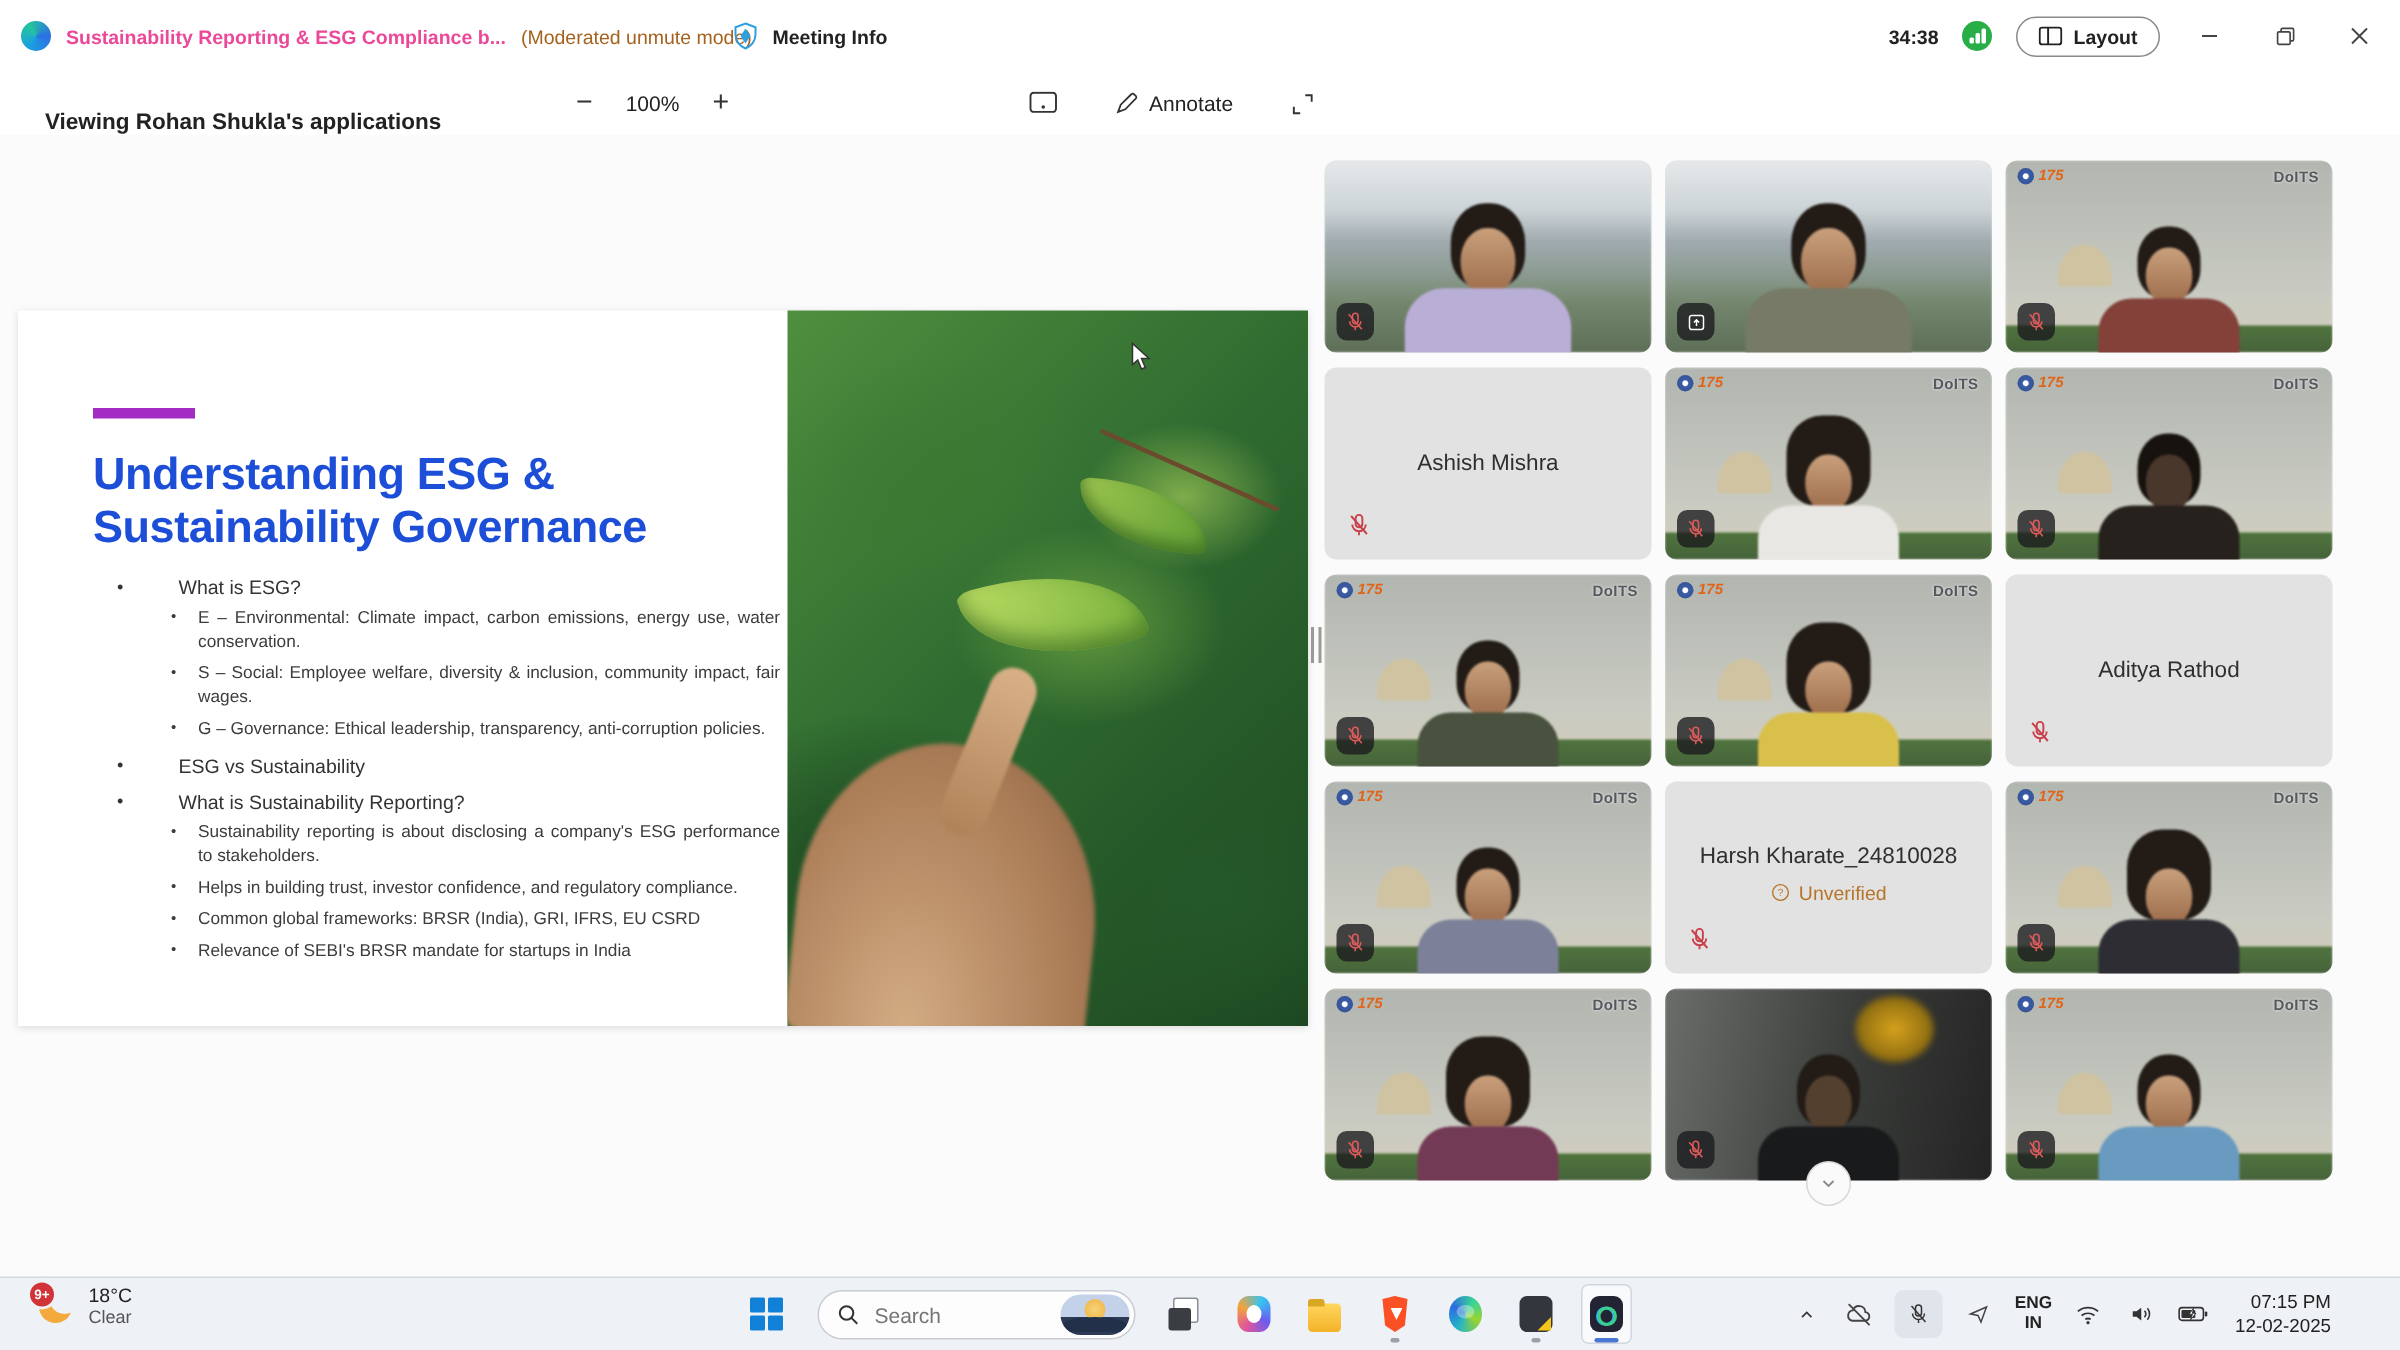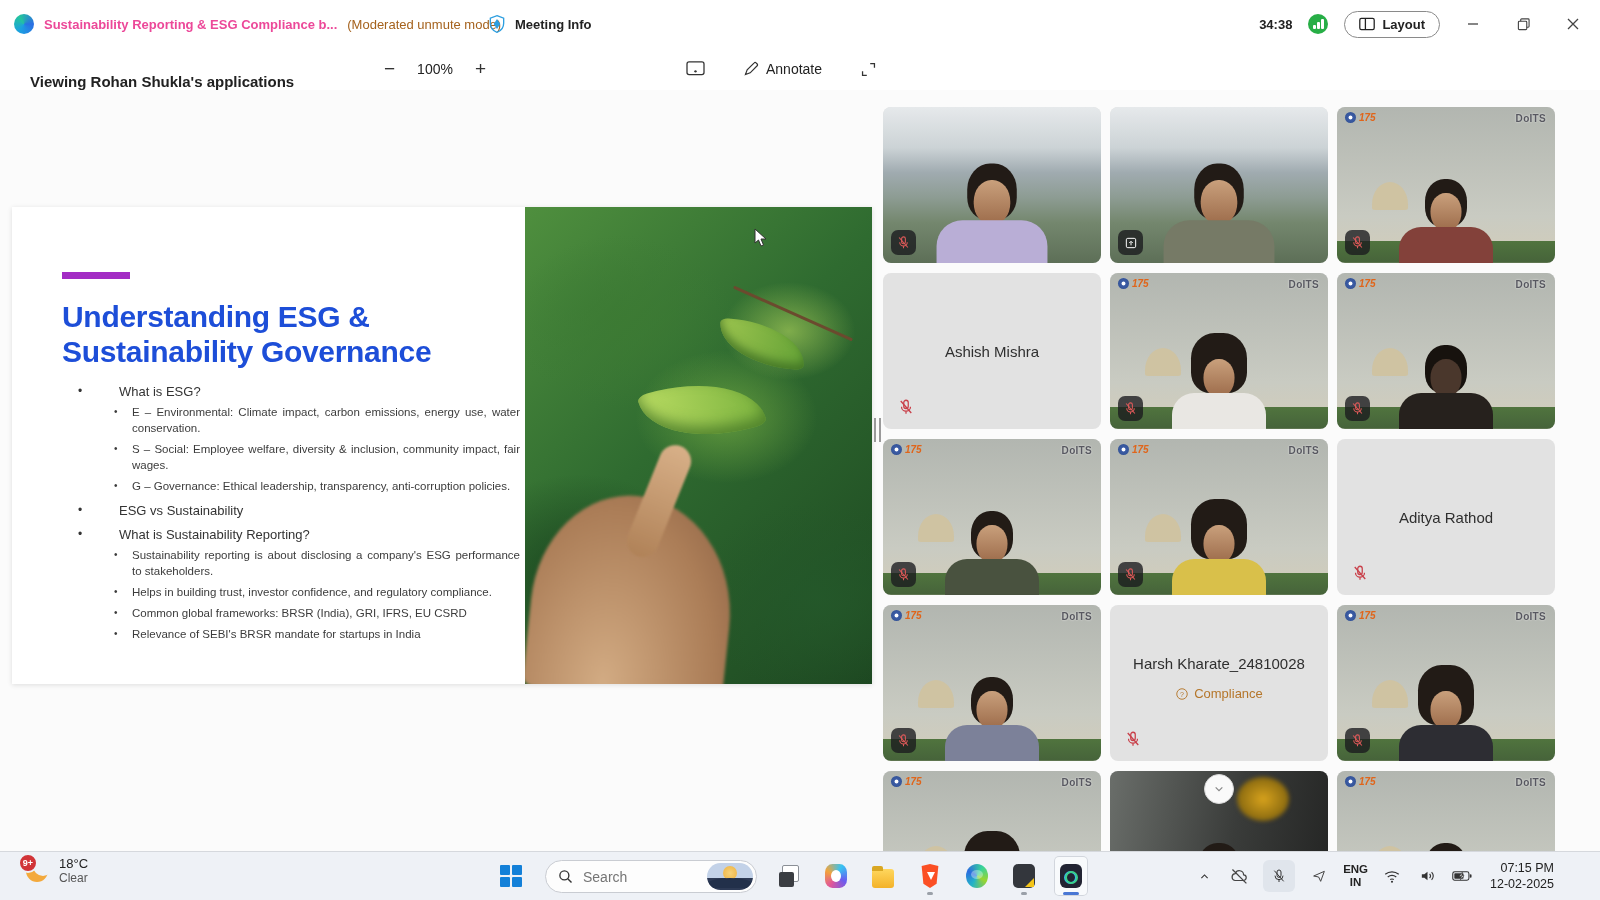--- a/index.html
+++ b/index.html
@@ -58,21 +58,21 @@
   .leaf2{position:absolute;left:56%;top:24%;width:86px;height:46px;background:linear-gradient(100deg,#9cc44f,#64a236);
         border-radius:10% 100% 10% 100%;transform:rotate(4deg);box-shadow:inset 0 -6px 10px rgba(60,110,35,.8);}
   .hand{position:absolute;left:2%;bottom:-12px;width:200px;height:200px;filter:blur(1.5px);
         background:radial-gradient(ellipse at 40% 95%,#d2ab83,#ab7d57 65%,#8a5f42);
         border-radius:55% 60% 6% 6%/65% 70% 6% 6%;transform:rotate(6deg);}
   .finger{position:absolute;left:34%;bottom:26%;width:32px;height:118px;filter:blur(1px);
         background:linear-gradient(#d8b088,#b08258);border-radius:16px;transform:rotate(22deg);}
   .cursor{position:absolute;left:229px;top:21px;}
   
   .grid{position:absolute;left:883px;top:17px;width:673px;display:grid;grid-template-columns:repeat(3,218px);gap:10px 9px;}
-  .tile{position:relative;width:218px;height:156px;border-radius:8px;overflow:hidden;background:#e2e2e2;cursor:pointer;}
+  .tile{position:relative;width:218px;height:128px;border-radius:8px;overflow:hidden;background:#e2e2e2;cursor:pointer;}
   .scene{position:absolute;inset:0;filter:blur(.7px);}
   .scene-mountain{background:linear-gradient(180deg,#e6e9eb 0%,#ccd3d6 26%,#a0abb0 42%,#8d9c93 58%,#74876e 74%,#5d6f57 100%);}
   .scene-iit{background-image:
       linear-gradient(180deg,#50743e 0,#46633a 100%),
       repeating-linear-gradient(90deg,#d8cdb2 0 12px,#c1b596 12px 16px),
       linear-gradient(180deg,#b2b6b0 0%,#c9cbc2 70%,#d3cdb9 100%);
     background-size:100% 14%,100% 24%,100% 100%;
     background-position:0 100%,0 360%,0 0;background-repeat:no-repeat;}
   .scene-iit::before{content:"";position:absolute;left:16%;bottom:34%;width:36px;height:28px;background:#cfc3a2;
       border-radius:50% 50% 8% 8%/80% 80% 8% 8%;}
@@ -475,21 +475,21 @@
             </svg>
           </div>
         </div>
         <div class="tile nametile hs" data-name="participant-tile">
           <div class="pname" data-name="participant-name">Harsh Kharate_24810028</div>
           <div class="status" data-name="unverified-badge">
             <svg width="14" height="14" viewBox="0 0 24 24">
               <circle cx="12" cy="12" r="9" fill="none" stroke="#b5762a" stroke-width="1.6"></circle>
               <text x="12" y="16.5" font-size="12" font-family="Liberation Sans,sans-serif" text-anchor="middle" fill="#b5762a">?</text>
             </svg>
-            <span data-name="unverified-label">Compliance</span>
+            <span data-name="unverified-label">Unverified</span>
           </div>
           <div class="micplain" data-name="mic-muted-icon"><svg width="18" height="18" viewBox="0 0 24 24">
               <rect x="9" y="3" width="6" height="11" rx="3" fill="none" stroke="#c9404a" stroke-width="1.7"></rect>
               <path d="M6 11.5a6 6 0 0 0 12 0M12 17.5V21" fill="none" stroke="#c9404a" stroke-width="1.7"></path>
               <line x1="5" y1="4" x2="19" y2="20" stroke="#c9404a" stroke-width="1.7"></line>
             </svg></div>
         </div>
         <div class="tile" data-name="participant-tile">
           <div class="scene scene-iit" data-name="participant-video-feed">
             <div class="person p12 female" data-name="participant-silhouette">

